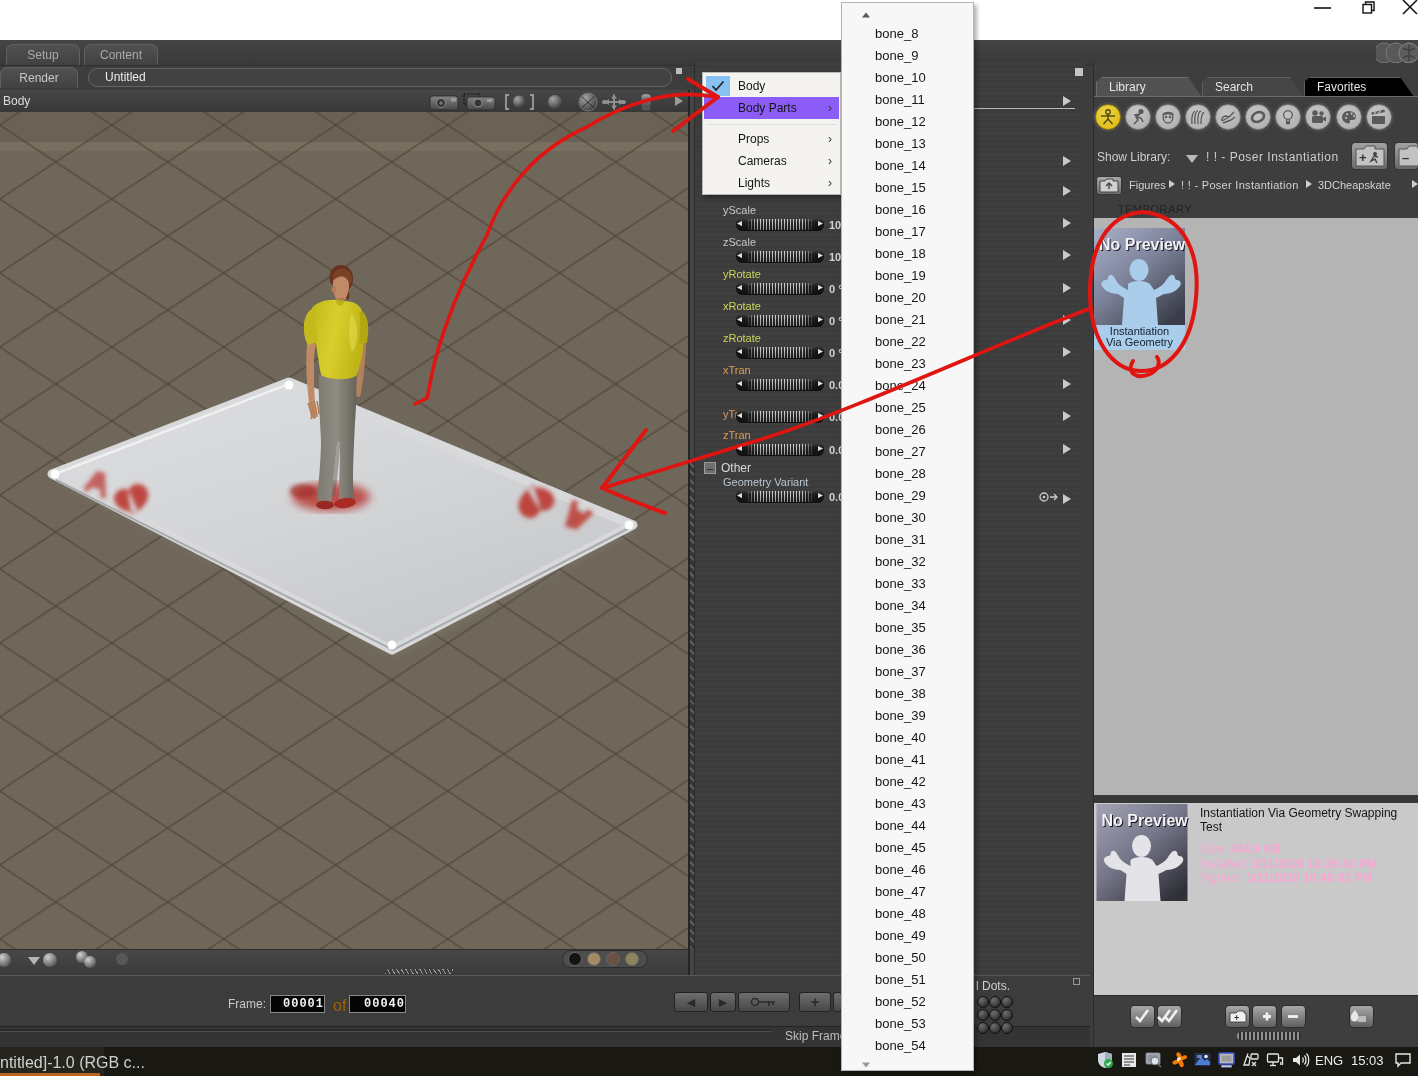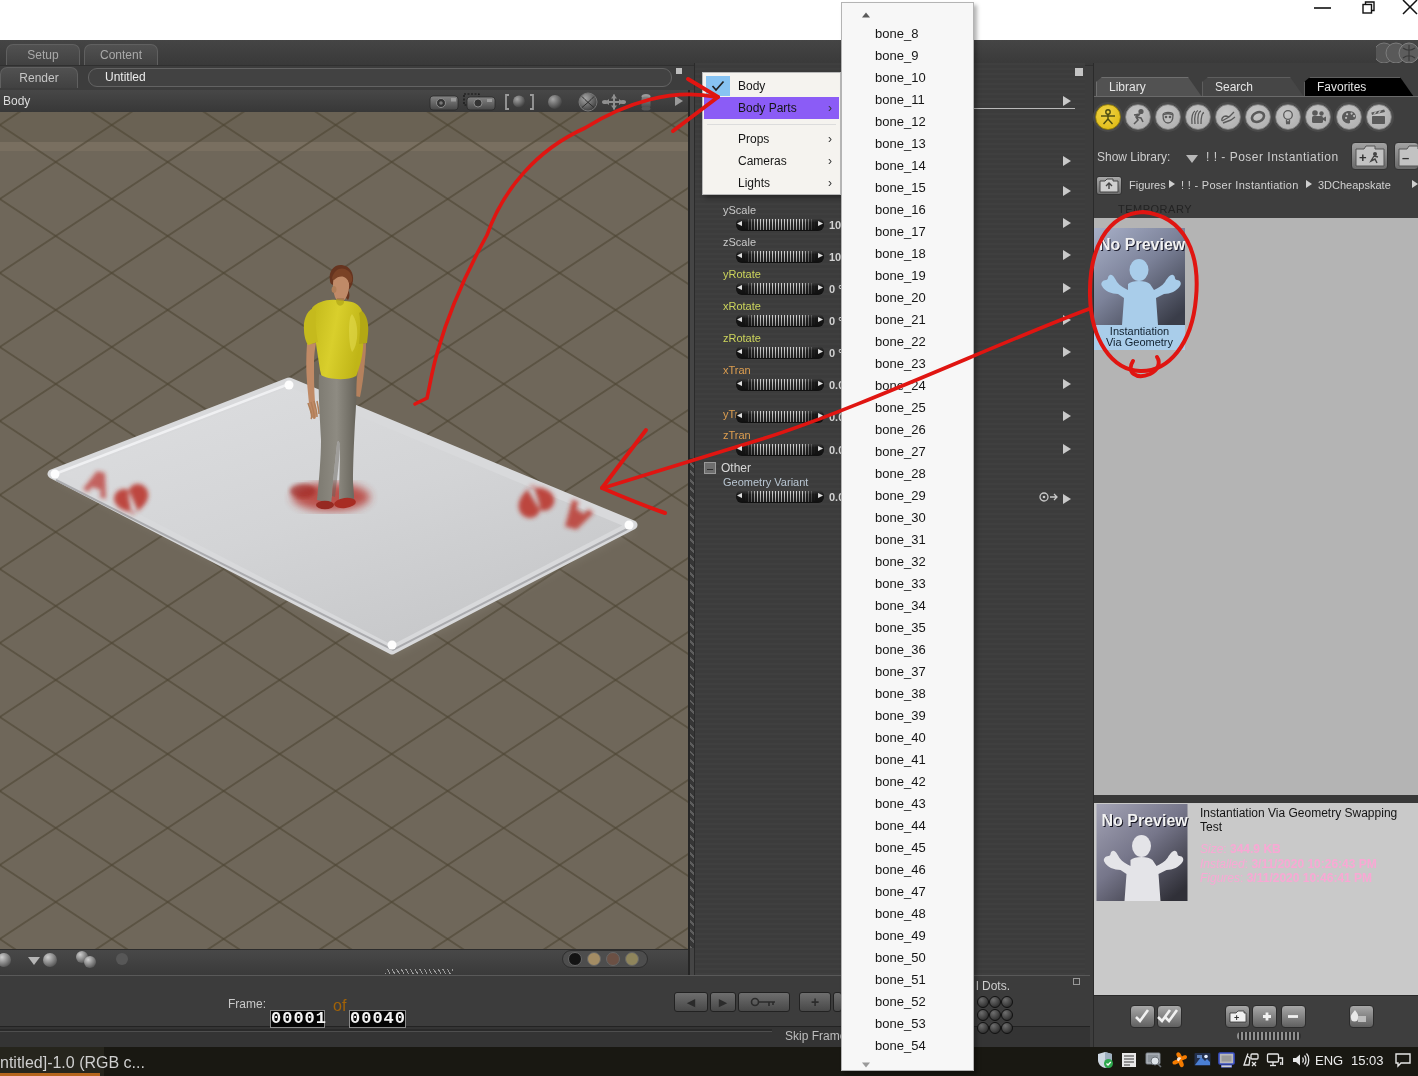--- a/index.html
+++ b/index.html
@@ -27,21 +27,21 @@
 #vbottom { left:0; top:949px; width:688px; height:26px; background:linear-gradient(#484848,#3a3a3a);
   border-top:1px solid #2c2c2c; }
 
 
 #animbar { left:0; top:975px; width:1090px; height:51px; background:#3c3c3c;
   border-top:1px solid #595959; }
 #skiprow { left:0; top:1026px; width:1090px; height:21px; background:#343434;
   border-top:1px solid #232323; }
 .lcd { position:absolute; height:18px; background:#050505; border:1px solid #8a8a8a;
   color:#f4f4f4; font-family:"Liberation Mono", monospace; font-weight:bold;
-  font-size:17px; letter-spacing:1px; text-align:right; line-height:16px;margin-top:15px; }
+  font-size:12px; letter-spacing:1px; text-align:right; line-height:16px; }
 .pbtn { position:absolute; top:992px; height:20px; background:linear-gradient(#6e6e6e,#484848);
   border:1px solid #222; border-radius:3px; color:#2b2b2b; text-align:center;
   font-size:11px; line-height:18px; }
 
 
 #ppanel { left:694px; top:63px; width:391px; height:912px;
   background:repeating-linear-gradient(#3f3f3f 0 2px, #3c3c3c 2px 5px);
   border-left:1px solid #2b2b2b; }
 .plabel { position:absolute; left:28px; font-size:11px; }
 .dial { position:absolute; left:41px; width:88px; height:13px; background:#181818;

